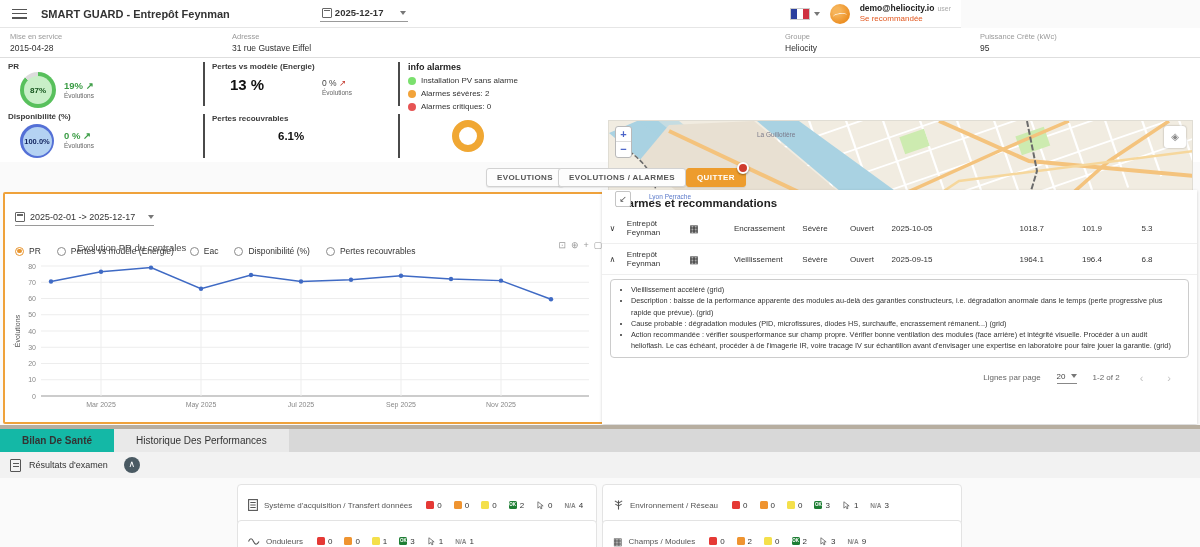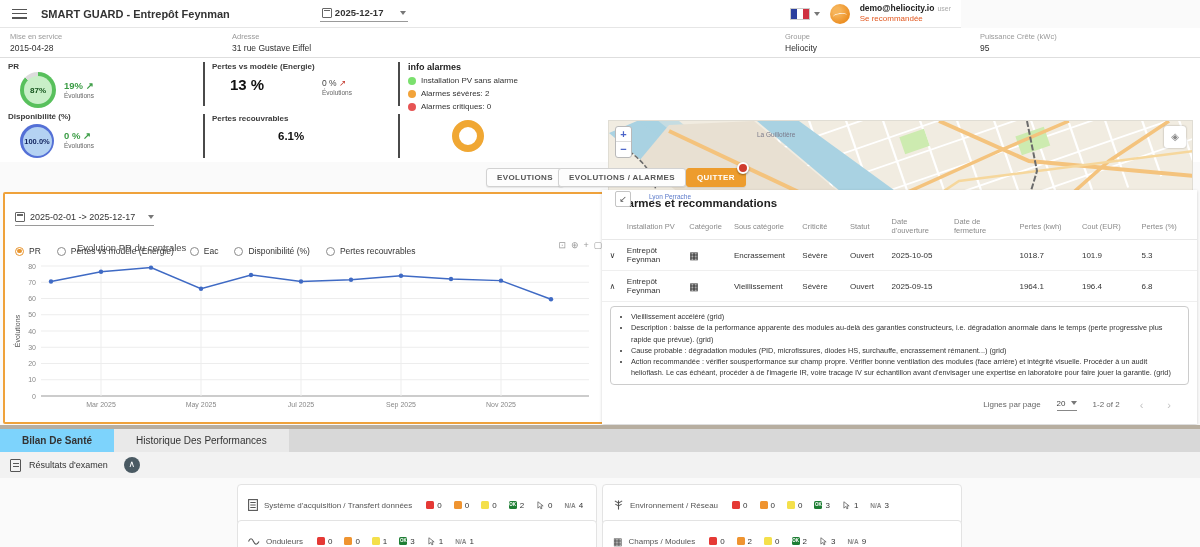--- a/index.html
+++ b/index.html
@@ -118,21 +118,21 @@
   .al-pag { display:flex; align-items:center; justify-content:flex-end; gap:16px; padding:14px 22px 0 0; }
   .al-pag .pglbl, .al-pag .pgrange { font-size:8px; color:#666; }
   .pgsel { display:flex; align-items:center; gap:5px; border-bottom:1px solid #888; padding-bottom:2px; cursor:pointer;}
   .pgsel span { font-size:8px; color:#444; }
   .pgnav { font-size:11px; color:#c2c2c2; cursor:pointer; padding:0 4px; }
 
   
   .tanbar { position:absolute; left:0; top:425px; width:1200px; height:4px; background:#b7aea0; }
   .tabstrip { position:absolute; left:0; top:429px; width:1200px; height:23px; background:#d8d8d8; display:flex; }
   .tab { height:23px; display:flex; align-items:center; padding:0 22px; font-size:10px; color:#333; cursor:pointer; }
-  .tab.active { background:#7dd3fc; font-weight:bold; }
+  .tab.active { background:#14b8a6; font-weight:bold; }
   .tab.inactive { background:#e9e9e9; }
   .results-row { position:absolute; left:0; top:452px; width:1200px; height:26px; background:#f2f2f2;
                  display:flex; align-items:center; gap:8px; padding-left:10px; }
   .exam-ico { width:11px; height:13px; border:1.2px solid #555; border-radius:1px; position:relative; }
   .exam-ico:before { content:""; position:absolute; left:1.5px; top:3px; width:6px; height:1.2px; background:#555;
                      box-shadow:0 3px 0 #555; }
   .results-lbl { font-size:9px; color:#333; }
   .collapse-btn { width:16px; height:16px; border-radius:50%; background:#4a5a63; color:#fff; font-size:9px;
                   text-align:center; line-height:15px; cursor:pointer; margin-left:8px; }
   .cards-zone { position:absolute; left:0; top:478px; width:1200px; height:69px; background:#fafafa; }
@@ -413,33 +413,20 @@
           <col style="width:11.5%">
         <col style="width:8%">
           <col style="width:7%">
           <col style="width:10.5%">
           <col style="width:11%">
         <col style="width:10.5%">
           <col style="width:10%">
           <col style="width:10%">
       </colgroup>
       <tbody>
-          <tr>
-        <th></th>
-        <th>Installation PV</th>
-            <th>Catégorie</th>
-        <th>Sous catégorie</th>
-            <th>Criticité</th>
-        <th>Statut</th>
-            <th>Date d'ouverture</th>
-        <th>Date de fermeture</th>
-            <th>Pertes (kwh)</th>
-        <th>Cout (EUR)</th>
-            <th>Pertes (%)</th>
-      </tr>
       <tr>
         <td class="chev">∨</td>
         <td>Entrepôt Feynman</td>
         <td><span class="cat-ico">▦</span></td>
         <td>Encrassement</td>
         <td>Sévère</td>
         <td>Ouvert</td>
         <td>2025-10-05</td>
         <td></td>
         <td>1018.7</td>

